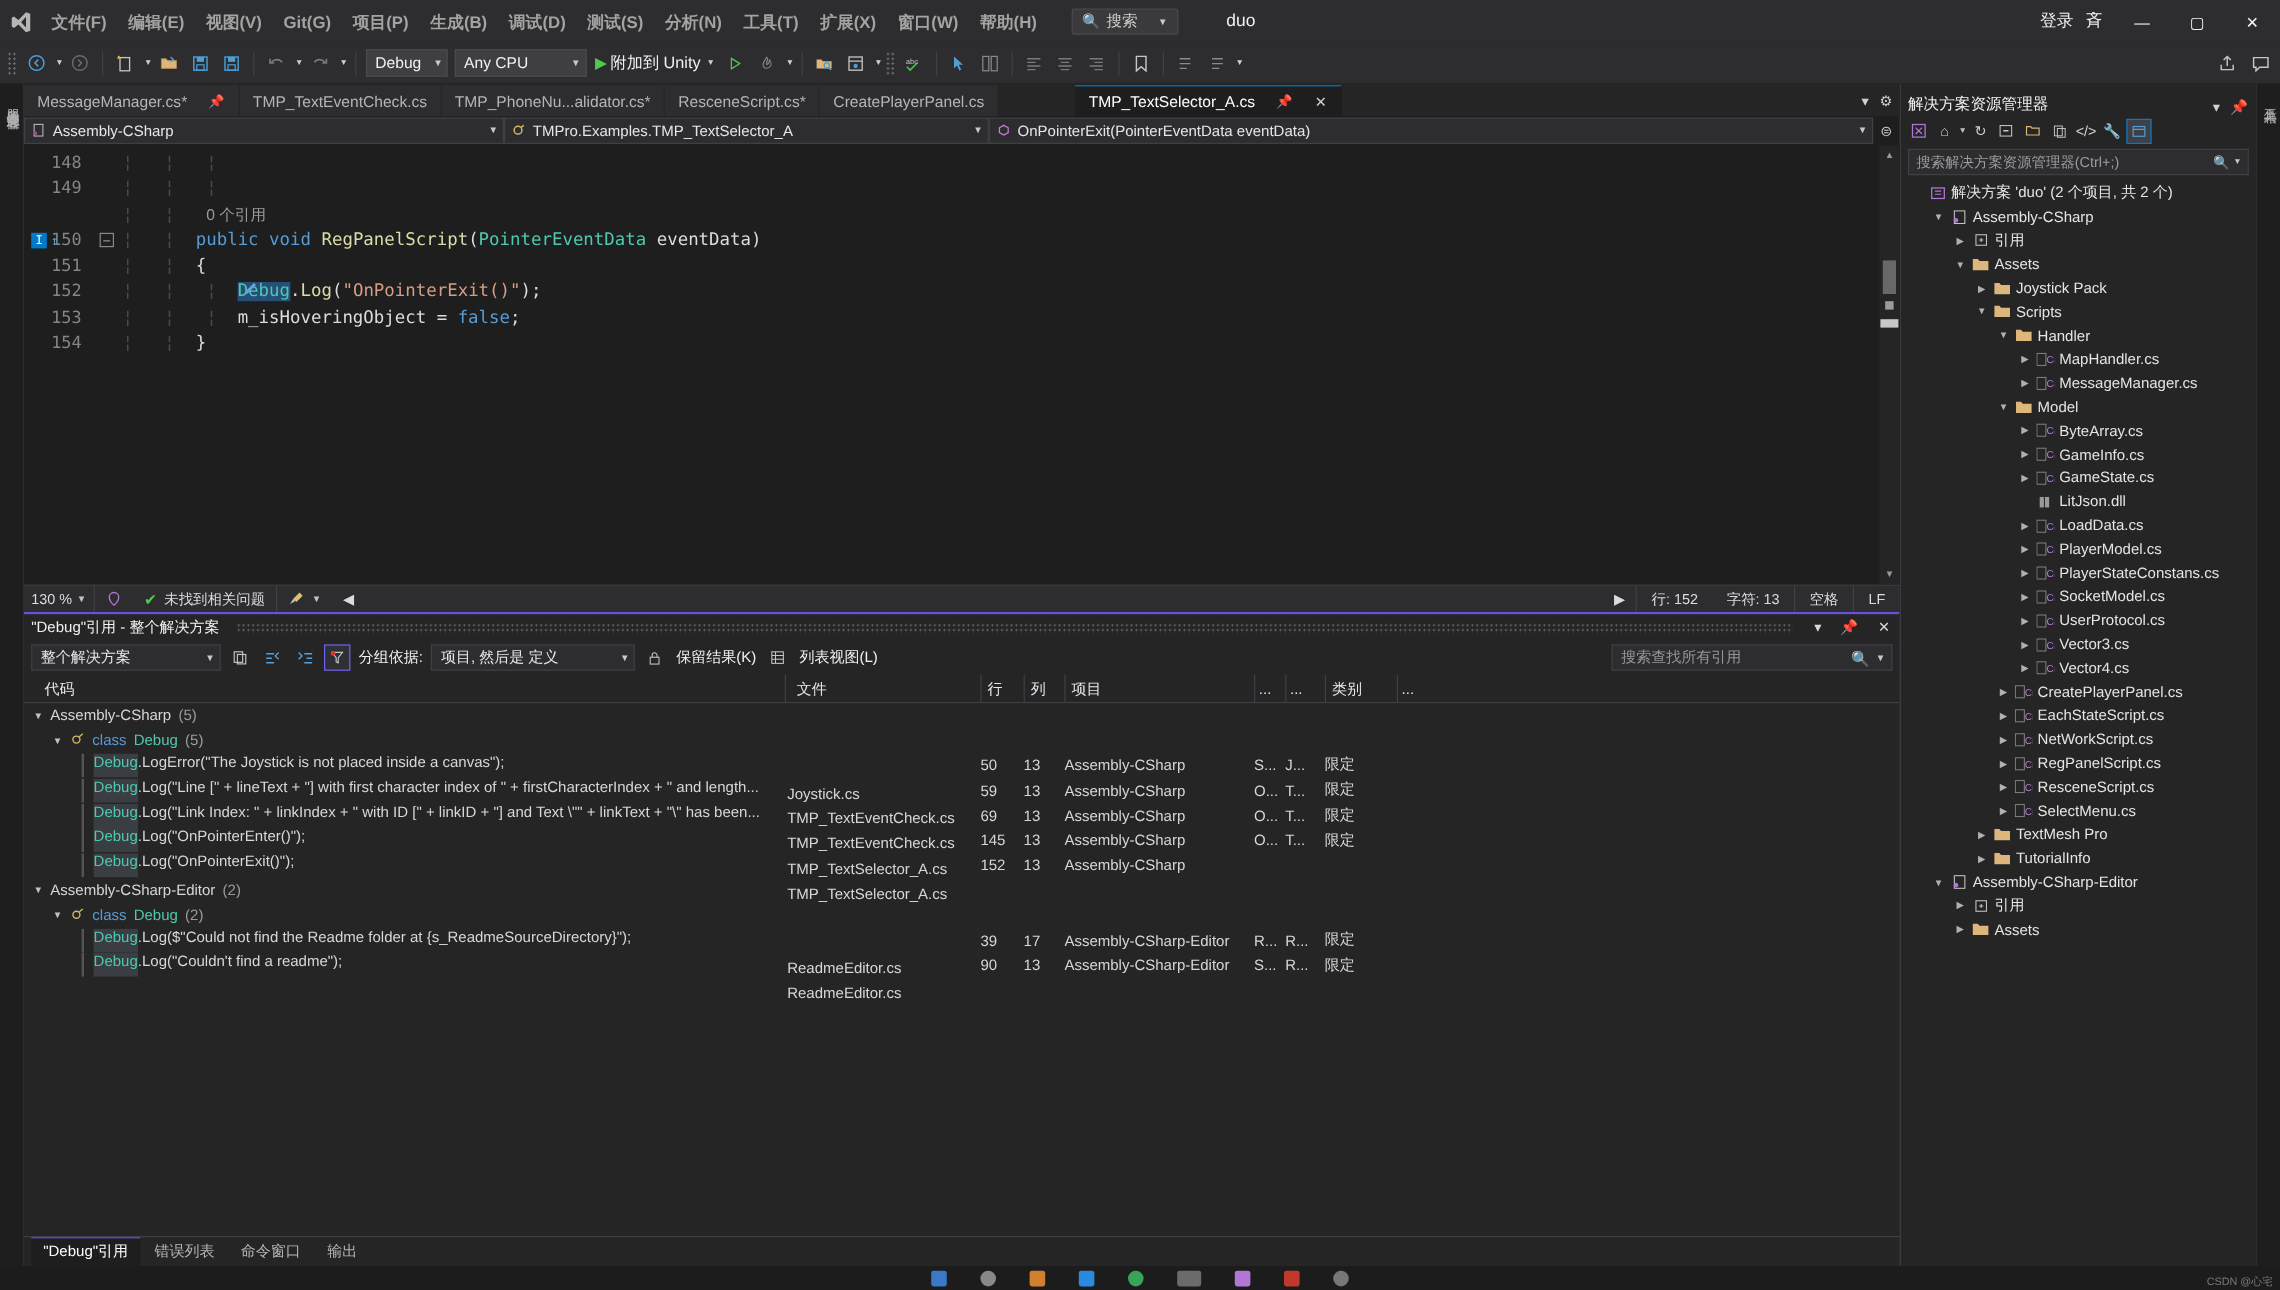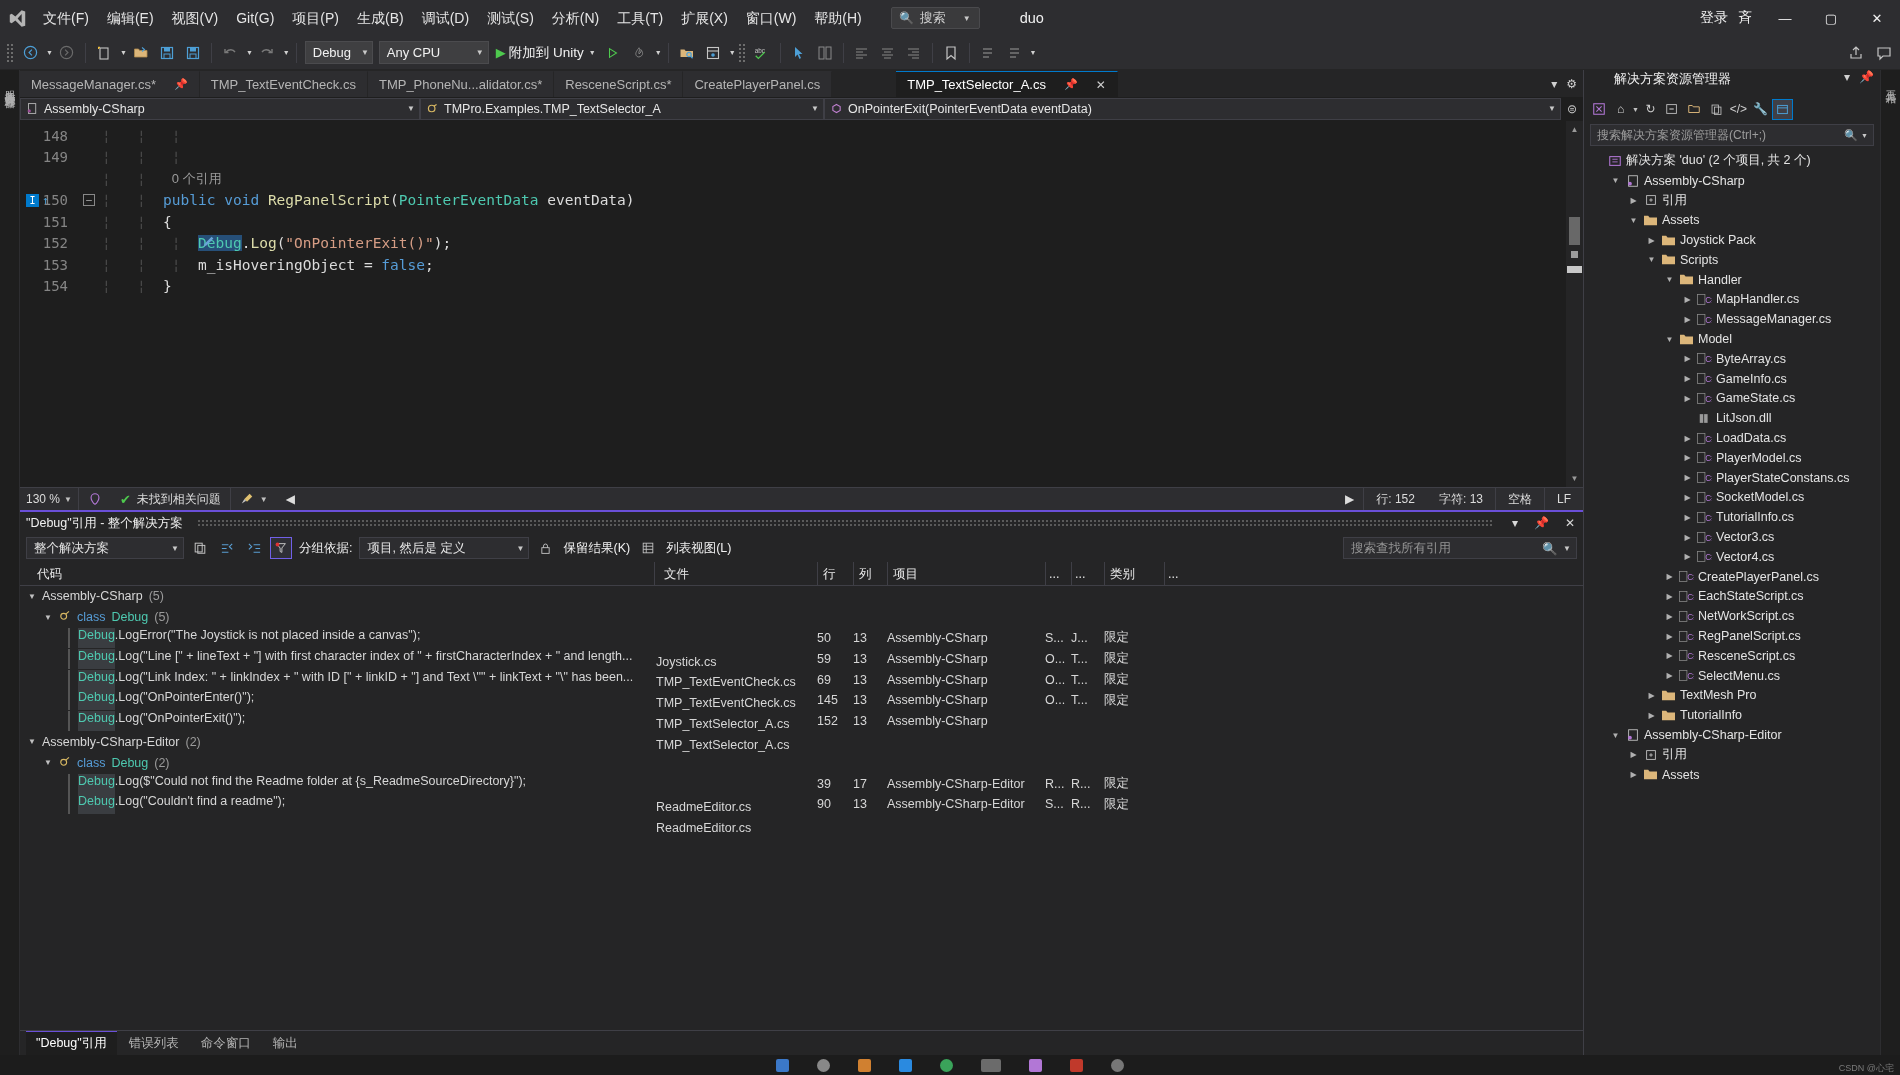--- a/index.html
+++ b/index.html
@@ -16,21 +16,21 @@
   
   .titlebar {
     height: 36px; background: #2d2d30; display: flex; align-items: center;
     border-bottom: 0px solid #3f3f46; position: relative;
   }
   .vs-logo { width: 34px; height: 36px; display:flex; align-items:center; justify-content:center; }
   .vs-logo svg { width: 19px; height: 19px; }
   .menubar { display: flex; align-items: center; height: 36px; }
   .menu-item {
     padding: 0 9px; height: 36px; line-height: 36px; font-size: 14px;
-    color: #e5e5e5; white-space: nowrap; cursor: default;
+    color: #a3a3a3; white-space: nowrap; cursor: default; font-weight: bold;
   }
   .title-search {
     display:flex; align-items:center; gap:5px; margin-left: 20px;
     background: #3a3a3c; border: 1px solid #4a4a4d; border-radius: 2px;
     height: 22px; padding: 0 8px; min-width: 86px; color:#cfcfcf; font-size: 13px;
   }
   .title-search .mag { font-size: 12px; color: #c8c8c8; }
   .title-search .caret { font-size: 8px; margin-left: 12px; color:#c8c8c8;}
   .sln-name { margin-left: 40px; font-size: 14.5px; color: #f1f1f1; }
   .tb-right { position:absolute; right: 0; top:0; height:36px; display:flex; align-items:center; }
@@ -184,21 +184,21 @@
   .kw-dbg { color:#4ec9b0; }
   .cnt-gray { color:#9b9b9b; }
 
   
   .bottomtabs { height: 25px; background:#252526; display:flex; align-items:center; padding-left:6px; gap:2px; border-top:1px solid #3f3f46;}
   .btab { font-size:12.5px; color:#b5b5b5; padding: 4px 10px; }
   .btab.active { color:#ffffff; background:#1e1e1e; border-top:1px solid #6a4fd8; padding-top:3px;}
 
   
   .sepanel { width: 297px; background:#252526; display:flex; flex-direction:column; border-left:1px solid #3f3f46;}
-  .se-title { height: 26px; display:flex; align-items:flex-start; padding: 0 6px; font-size:13px; color:#f1f1f1;margin-left:24px;}
+  .se-title { height: 26px; display:flex; align-items:flex-end; padding: 0 6px; font-size:13px; color:#f1f1f1;}
   .se-title .sp { margin-left:auto; display:flex; gap:9px; align-items:center; color:#d0d0d0; font-size:12px;}
   .se-toolbar { height: 26px; display:flex; align-items:center; gap:1px; padding-left:4px;}
   .se-tb { width:21px; height:21px; display:flex; align-items:center; justify-content:center; font-size:12px; color:#cfcfcf;}
   .se-tb.on { background:#3f3f46; border:1px solid #007acc; }
   .se-search {
     margin: 2px 6px 3px 6px; height:22px; background:#2d2d30; border:1px solid #3f3f46;
     display:flex; align-items:center; padding: 0 5px 0 6px; font-size:12px; color:#9c9c9c;
   }
   .se-tree { flex:1; overflow:hidden; padding-top:2px;}
   .tnode { height: 19.8px; display:flex; align-items:center; font-size:12.5px; color:#e4e4e4; white-space:nowrap;}
@@ -1052,21 +1052,21 @@
               <span class="tlabel">SocketModel.cs</span>
             </div>
             <div class="tnode" style="padding-left: 96px;">
               <span class="tarrow">▶</span>
               <span class="ticon">
                 <svg width="15" height="13" viewBox="0 0 18 14">
                   <rect x="0.5" y="1" width="9" height="12" fill="none" stroke="#8c8c8c" stroke-width="0.9"></rect>
                   <text x="10" y="11" font-size="10" fill="#b277d6" font-family="sans-serif">C#</text>
                 </svg>
               </span>
-              <span class="tlabel">TutorialInfo.cs</span>
+              <span class="tlabel">UserProtocol.cs</span>
             </div>
             <div class="tnode" style="padding-left: 96px;">
               <span class="tarrow">▶</span>
               <span class="ticon">
                 <svg width="15" height="13" viewBox="0 0 18 14">
                   <rect x="0.5" y="1" width="9" height="12" fill="none" stroke="#8c8c8c" stroke-width="0.9"></rect>
                   <text x="10" y="11" font-size="10" fill="#b277d6" font-family="sans-serif">C#</text>
                 </svg>
               </span>
               <span class="tlabel">Vector3.cs</span>

